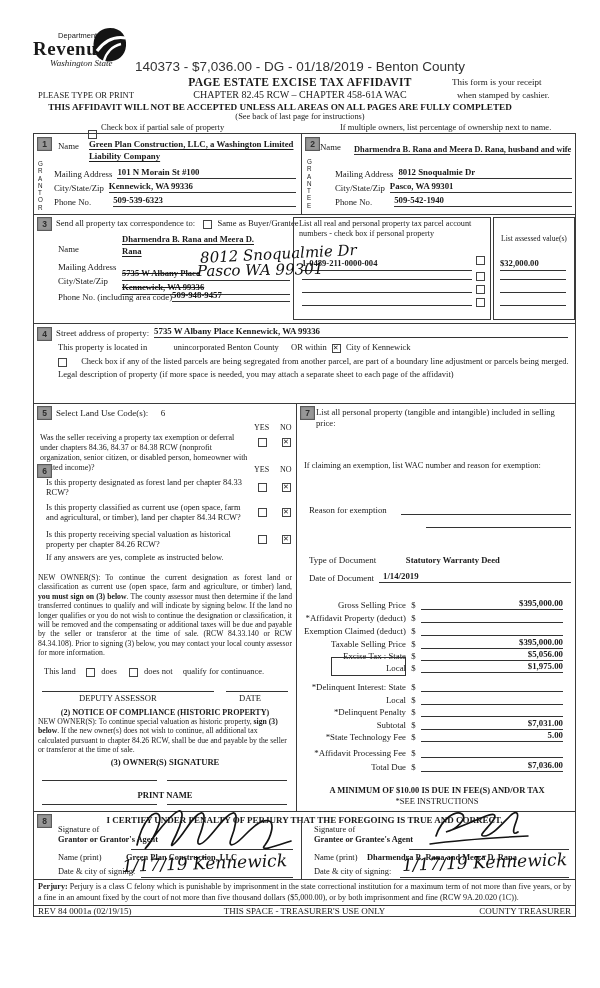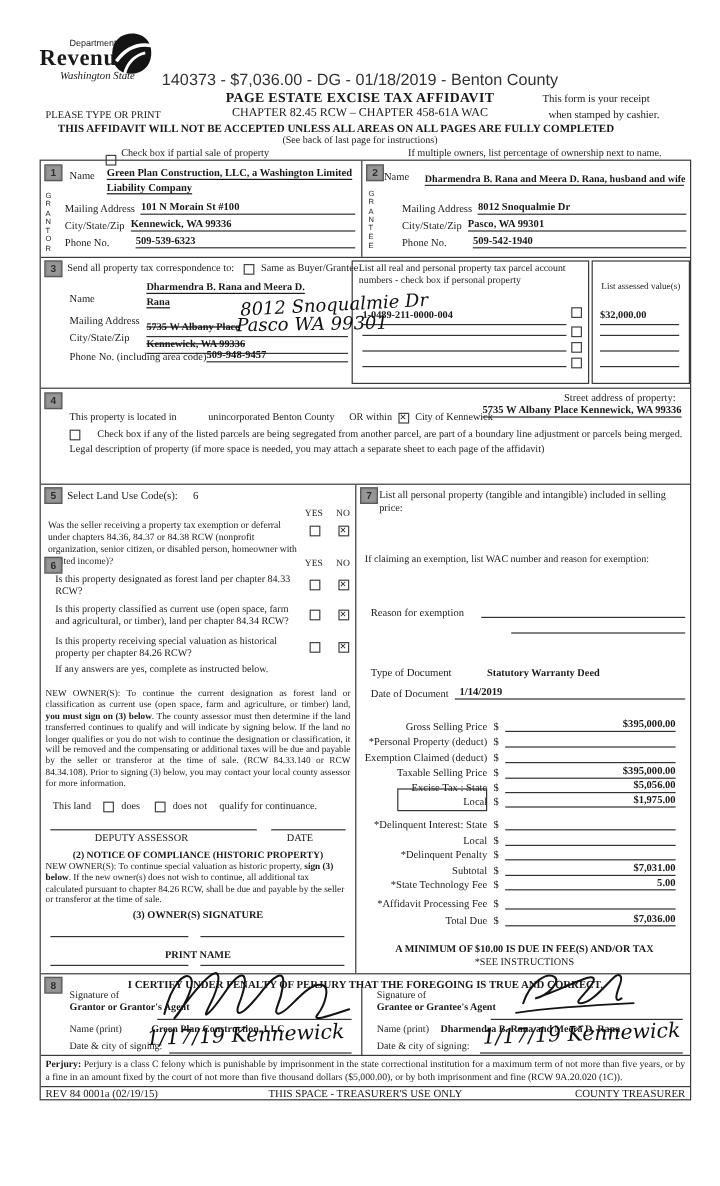--- a/index.html
+++ b/index.html
@@ -145,21 +145,21 @@
         <div class="abs c" style="left:1px;top:16px;width:78px;font-size:7.6px;">List assessed value(s)</div>
         <div class="abs" style="left:6px;top:34px;width:66px;border-bottom:1px solid #333;min-height:11px;"><span class="b nw" style="font-size:8.6px;">$32,000.00</span></div>
         <div class="abs" style="left:6px;top:50px;width:66px;border-bottom:1px solid #333;min-height:11px;"><span class="b nw" style="font-size:8.6px;"></span></div>
         <div class="abs" style="left:6px;top:63px;width:66px;border-bottom:1px solid #333;min-height:11px;"><span class="b nw" style="font-size:8.6px;"></span></div>
         <div class="abs" style="left:6px;top:76px;width:66px;border-bottom:1px solid #333;min-height:11px;"><span class="b nw" style="font-size:8.6px;"></span></div>
       </div>
     </div>
 
     <div class="sec" style="top:190px;height:79px;border-bottom:1px solid #3a3a3a;">
       <span class="badge" style="left:3px;top:3px;">4</span>
-      <div class="frow" style="left:22px;top:2px;width:512px;flex-direction:column;">
+      <div class="frow" style="left:22px;top:2px;width:512px;">
         <span class="lab">Street address of property:</span>
         <span class="val">5735 W Albany Place Kennewick, WA  99336</span>
       </div>
       <div class="abs" style="left:24px;top:18px;font-size:8.5px;">
         <span>This property is located in</span>
         <span style="display:inline-block;width:22px;"></span>
         <span>unincorporated Benton County</span>
         <span style="display:inline-block;width:8px;"></span>
         <span>OR within</span>
         <span class="cb checked" style="margin:0 3px;"></span>
@@ -243,21 +243,21 @@
         <span class="lab">Date of Document</span>
         <span class="val" style="padding-left:4px;">1/14/2019</span>
       </div>
 
       <div class="money" style="top:194px;">
           <span class="ml">Gross Selling Price</span>
           <span class="md">$</span>
           <span class="mv">$395,000.00</span>
         </div>
       <div class="money" style="top:207px;">
-          <span class="ml">*Personal Property (deduct)</span>
+          <span class="ml">*Affidavit Property (deduct)</span>
           <span class="md">$</span>
           <span class="mv"></span>
         </div>
       <div class="money" style="top:220px;">
           <span class="ml">Exemption Claimed (deduct)</span>
           <span class="md">$</span>
           <span class="mv"></span>
         </div>
       <div class="money" style="top:233px;">
           <span class="ml">Taxable Selling Price</span>

